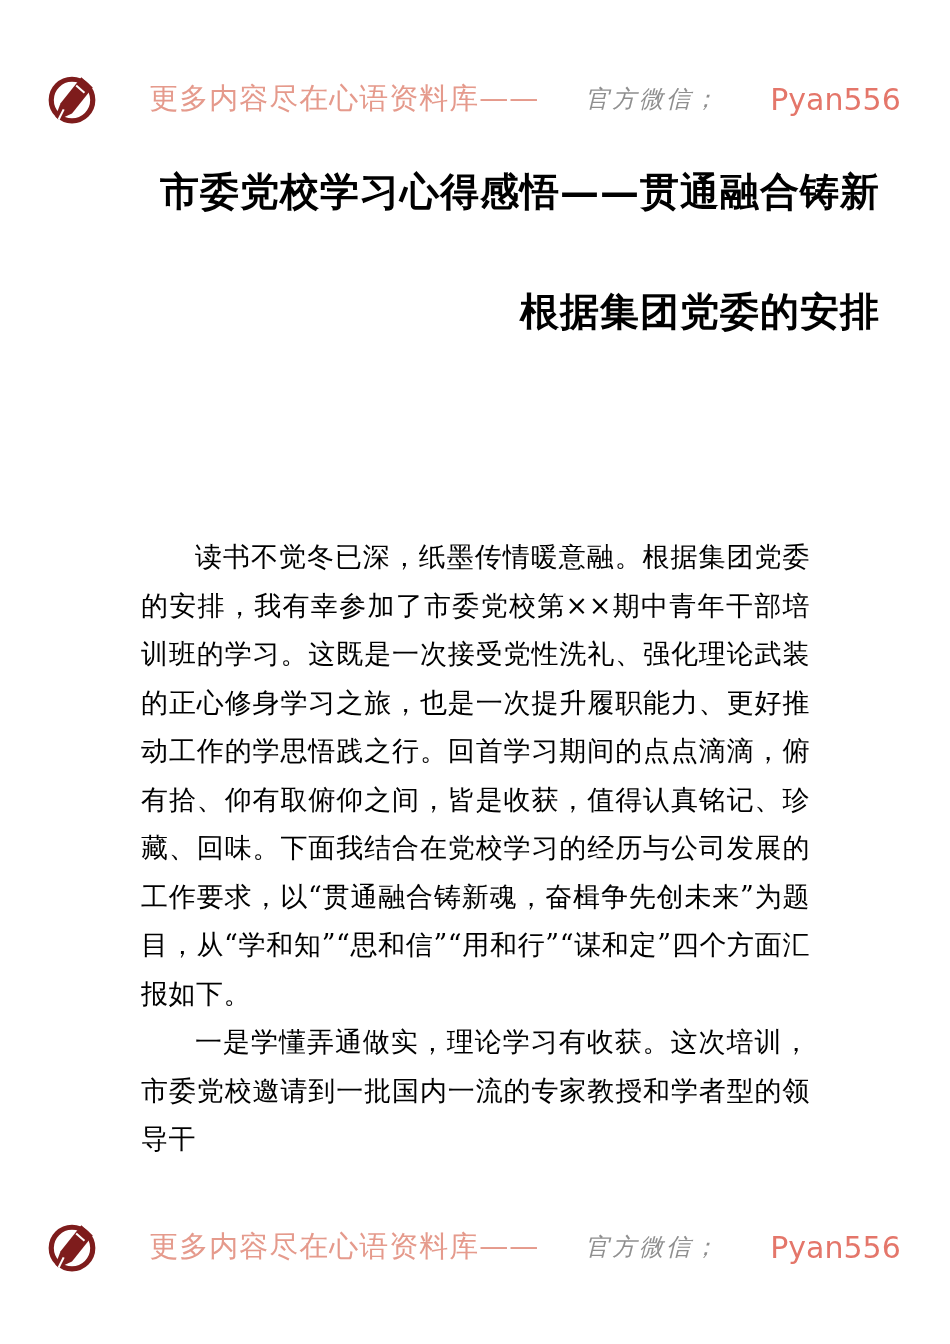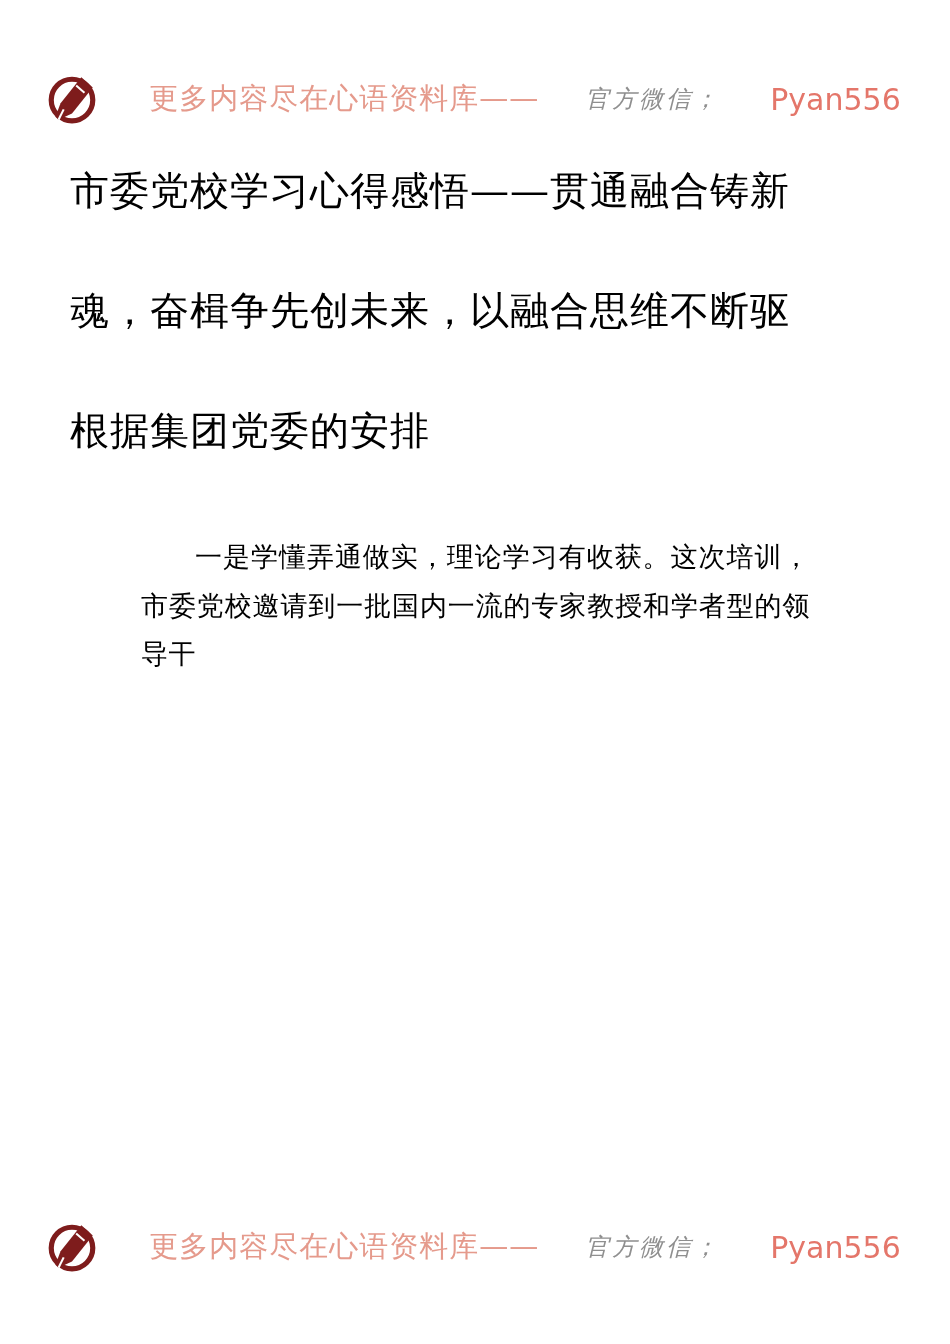--- a/index.html
+++ b/index.html
@@ -57,23 +57,23 @@
     font-family: "DejaVu Sans", "Liberation Sans", sans-serif;
     margin-left: 6px;
   }
   
   .doc-title {
     position: absolute;
     top: 131px;
     left: 70px;
     right: 70px;
     margin: 0;
-    text-align: left;
+    text-align: right;
     font-size: 39px;
-    font-weight: 400;
+    font-weight: 700;
     line-height: 120px;
     letter-spacing: 1px;
     color: #000000;
   }
   
   .doc-body {
     position: absolute;
     top: 533px;
     left: 141px;
     width: 669px;
@@ -103,25 +103,25 @@
         <path d="M13 46 L18 36" stroke="#ffffff" stroke-width="2" fill="none"></path>
       </svg>
     </span>
     <span class="brand">更多内容尽在心语资料库——</span>
     <span class="wechat-label">官方微信；</span>
     <span class="wechat-id">Pyan556</span>
   </div>
 
   <h1 class="doc-title">
     <div>市委党校学习心得感悟——贯通融合铸新</div>
-    <div>魂，奋楫争先创未来，以融合思维不断驱</div>
     <div>根据集团党委的安排</div>
   </h1>
 
   <div class="doc-body">
+    <p>读书不觉冬已深，纸墨传情暖意融。根据集团党委的安排，我有幸参加了市委党校第××期中青年干部培训班的学习。这既是一次接受党性洗礼、强化理论武装的正心修身学习之旅，也是一次提升履职能力、更好推动工作的学思悟践之行。回首学习期间的点点滴滴，俯有拾、仰有取俯仰之间，皆是收获，值得认真铭记、珍藏、回味。下面我结合在党校学习的经历与公司发展的工作要求，以“贯通融合铸新魂，奋楫争先创未来”为题目，从“学和知”“思和信”“用和行”“谋和定”四个方面汇报如下。</p>
     <p>一是学懂弄通做实，理论学习有收获。这次培训，市委党校邀请到一批国内一流的专家教授和学者型的领导干</p>
   </div>
 
   <div class="watermark footer">
     <span class="logo">
       <svg viewBox="0 0 52 52" xmlns="http://www.w3.org/2000/svg" aria-hidden="true">
         <circle cx="26" cy="27" r="20" fill="none" stroke="#7e1c1c" stroke-width="5"></circle>
         <path d="M35 5 L46 15 L26 40 L13 46 L10 43 L15 30 Z" fill="#7e1c1c"></path>
         <path d="M30 13 L38 20" stroke="#ffffff" stroke-width="2" fill="none"></path>
         <path d="M13 46 L18 36" stroke="#ffffff" stroke-width="2" fill="none"></path>

